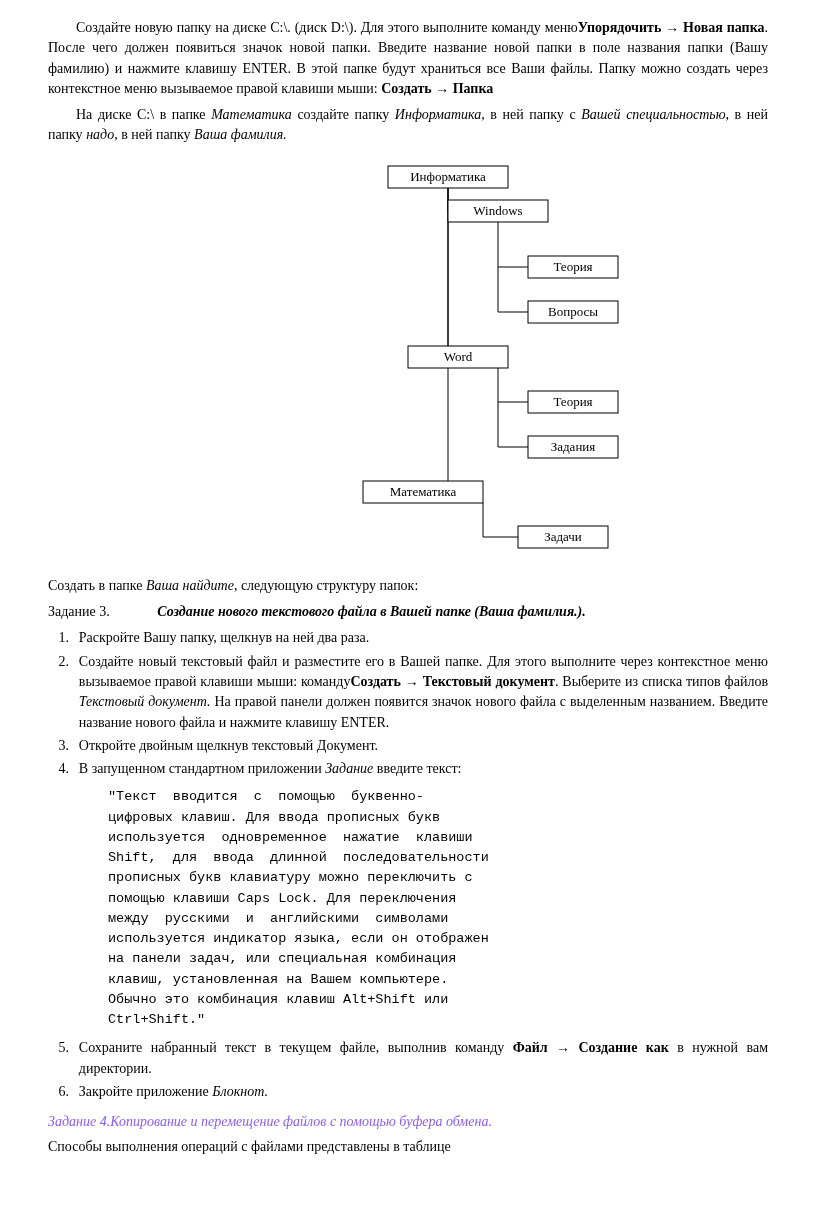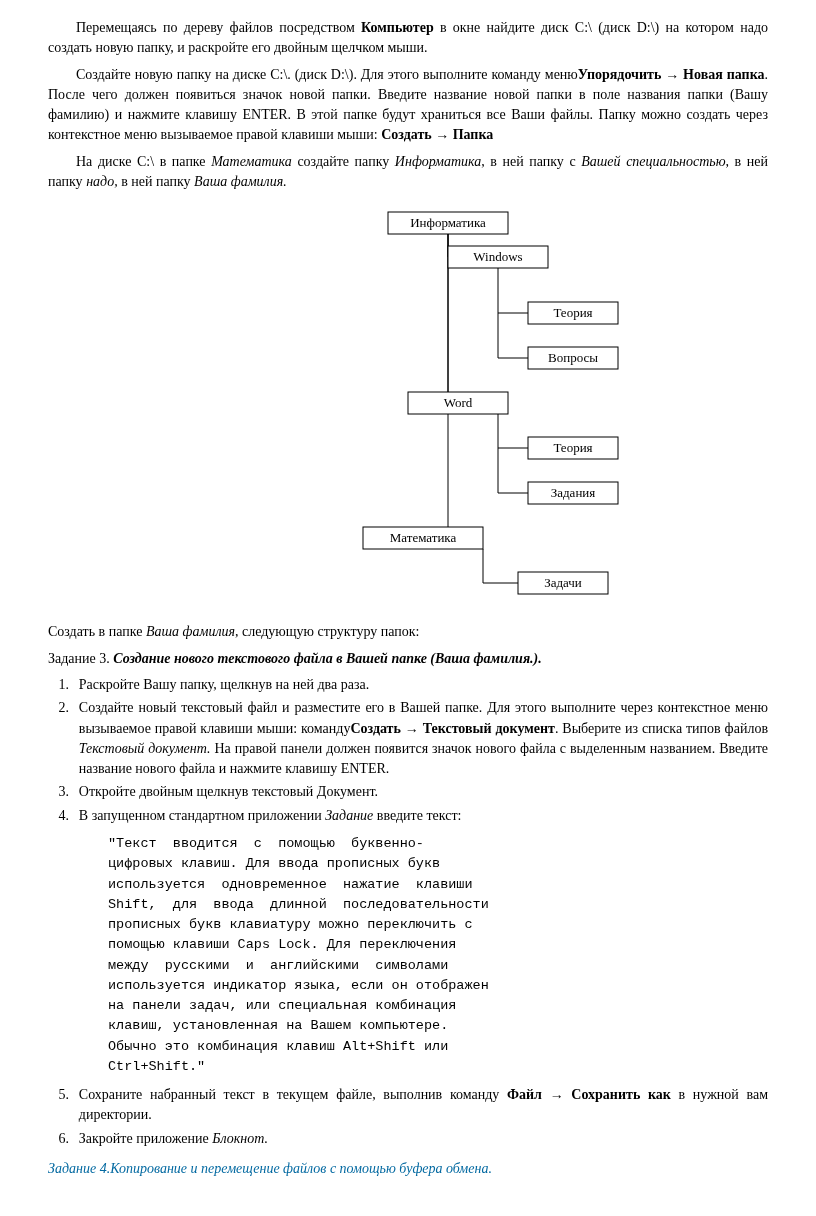--- a/index.html
+++ b/index.html
@@ -31,20 +31,21 @@
     .monospace-block {
       font-family: "Courier New", Courier, monospace;
       font-size: 13.5px;
       margin: 8px 60px 8px 60px;
       text-align: justify;
       line-height: 1.5;
     }
     .task-title {
       font-weight: bold;
       font-style: italic;
+      margin-left: 44px;
     }
     ol.numbered {
       list-style: none;
       padding: 0;
       margin: 0;
     }
     ol.numbered li {
       display: flex;
       margin-bottom: 3px;
       text-align: justify;
@@ -52,35 +53,32 @@
     ol.numbered li .num {
       min-width: 2.2em;
       text-align: right;
       padding-right: 0.7em;
       flex-shrink: 0;
     }
     ol.numbered li .content {
       flex: 1;
     }
     .task4-title {
-      color: #0369a1;
+      color: #8b5cf6;
       font-style: italic;
       font-weight: normal;
       margin-top: 10px;
       margin-bottom: 4px;
     }
   </style>
 </head>
 <body>
 
 <div>
 
-  <div class="text-block indent">
-    Перемещаясь по дереву файлов посредством <strong>Компьютер</strong> в окне найдите диск C:\ (диск D:\) на котором надо создать новую папку, и раскройте его двойным щелчком мыши.
-  </div>
 
   <div class="text-block indent">
     Создайте новую папку на диске C:\. (диск D:\). Для этого выполните команду меню<strong>Упорядочить → Новая папка</strong>. После чего должен появиться значок новой папки. Введите название новой папки в поле названия папки (Вашу фамилию) и нажмите клавишу ENTER. В этой папке будут храниться все Ваши файлы. Папку можно создать через контекстное меню вызываемое правой клавиши мыши: <strong>Создать → Папка</strong>
   </div>
 
   <div class="text-block indent">
     На диске C:\ в папке <em>Математика</em> создайте папку <em>Информатика</em>, в ней папку с <em>Вашей специальностью</em>, в ней папку <em>надо,</em> в ней папку <em>Ваша фамилия.</em>
   </div>
 
   <div class="tree-container">
@@ -131,21 +129,21 @@
 
       <rect x="225" y="325" width="120" height="22" fill="#fff" stroke="#000" stroke-width="1"></rect>
       <text x="285" y="340" text-anchor="middle" font-family="Times New Roman, serif" font-size="13">Математика</text>
 
       <rect x="380" y="370" width="90" height="22" fill="#fff" stroke="#000" stroke-width="1"></rect>
       <text x="425" y="385" text-anchor="middle" font-family="Times New Roman, serif" font-size="13">Задачи</text>
     </svg>
   </div>
 
   <div class="text-block">
-    Создать в папке <em>Ваша фамилия</em>, следующую структуру папок:
+    Создать в папке <em>Ваша найдите</em>, следующую структуру папок:
   </div>
 
   <div class="text-block">
     Задание 3. <strong class="task-title"><em>Создание нового текстового файла в Вашей папке (Ваша фамилия.).</em></strong>
   </div>
 
   <ol class="numbered">
 
     <li>
       <span class="num">1.</span>
@@ -180,27 +178,30 @@
     на панели задач, или специальная комбинация<br>
     клавиш, установленная на Вашем компьютере.<br>
     Обычно это комбинация клавиш Alt+Shift или<br>
     Ctrl+Shift."
   </div>
 
   <ol class="numbered">
 
     <li>
       <span class="num">5.</span>
-      <span class="content">Сохраните набранный текст в текущем файле, выполнив команду <strong>Файл → Сохранить как</strong> в нужной вам директории.</span>
+      <span class="content">Сохраните набранный текст в текущем файле, выполнив команду <strong>Файл → Создание как</strong> в нужной вам директории.</span>
     </li>
 
     <li>
       <span class="num">6.</span>
       <span class="content">Закройте приложение <em>Блокнот.</em></span>
     </li>
   </ol>
 
   <div class="task4-title">
     <em>Задание 4.Копирование и перемещение файлов с помощью буфера обмена.</em>
   </div>
 
+  <div class="text-block">
+    Способы выполнения операций с файлами представлены в таблице
+  </div>
 
 </div>
 
 </body></html>

